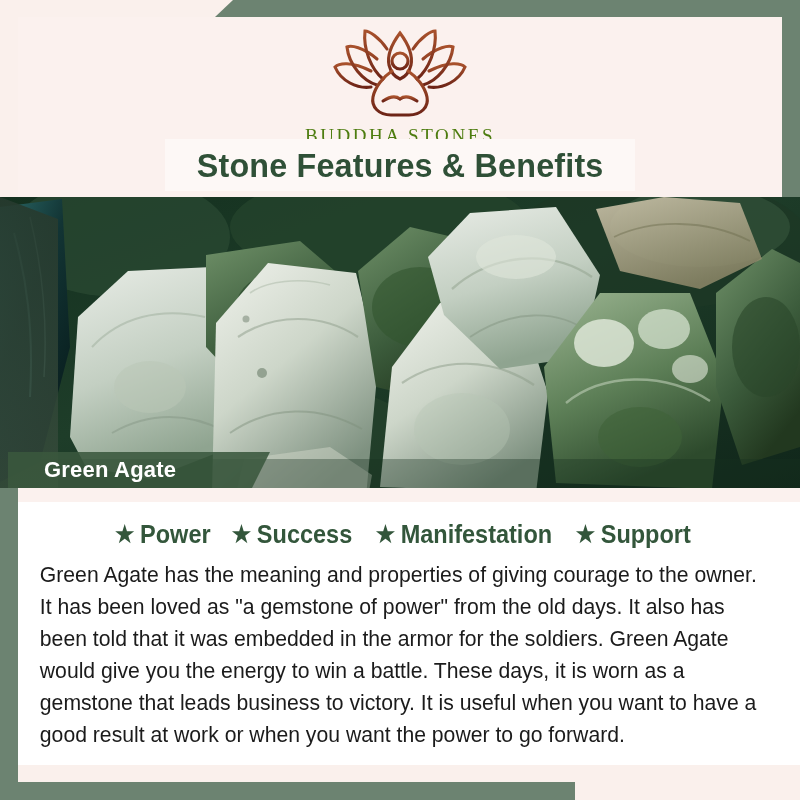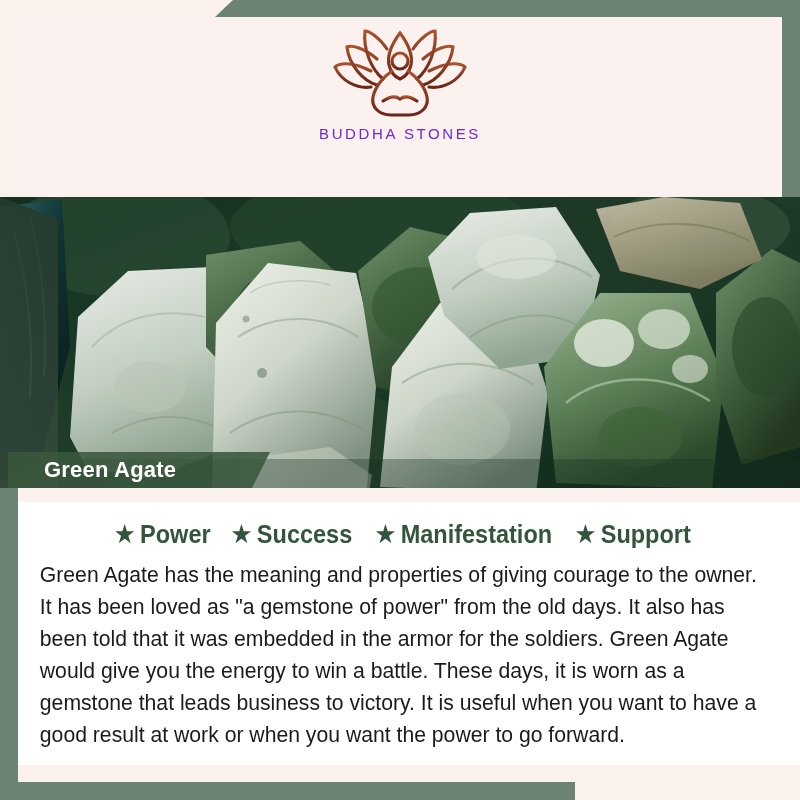--- a/index.html
+++ b/index.html
@@ -63,24 +63,24 @@
     margin-top: 8px;
     display: flex;
     flex-direction: column;
     align-items: center;
   }
 
   .logo-mark { display: block; }
 
   .logo-text {
     margin-top: 4px;
-    font-family: Liberation Sans, sans-serif;
-    font-size: 15px;
+    font-family: Liberation Serif, serif;
+    font-size: 19px;
     letter-spacing: 2.6px;
-    color: #6d28d9;
+    color: #4d7c0f;
     font-weight: 400;
   }
 
   .title-box {
     position: absolute;
     left: 147px;
     top: 122px;
     width: 470px;
     height: 52px;
     background: #fdf8f6;
@@ -222,20 +222,23 @@
           <circle cx="75" cy="36" r="8"></circle>
 
           <path d="M67 46 C58 52, 50 62, 48 72 C46 82, 54 90, 66 90 L84 90 C96 90, 104 82, 102 72 C100 62, 92 52, 83 46"></path>
 
           <path d="M58 76 C64 72, 70 70, 75 74 C80 70, 86 72, 92 76"></path>
         </g>
       </svg>
       <div class="logo-text">BUDDHA STONES</div>
     </div>
 
+    <div class="title-box">
+      <div class="title-text">Stone Features &amp; Benefits</div>
+    </div>
   </div>
 
   <div class="photo">
     <svg viewBox="0 0 800 291" preserveAspectRatio="none">
       <defs>
         <linearGradient id="bgG" x1="0" y1="0" x2="1" y2="1">
           <stop offset="0%" stop-color="#14301f"></stop>
           <stop offset="45%" stop-color="#1e3d29"></stop>
           <stop offset="100%" stop-color="#10261a"></stop>
         </linearGradient>

